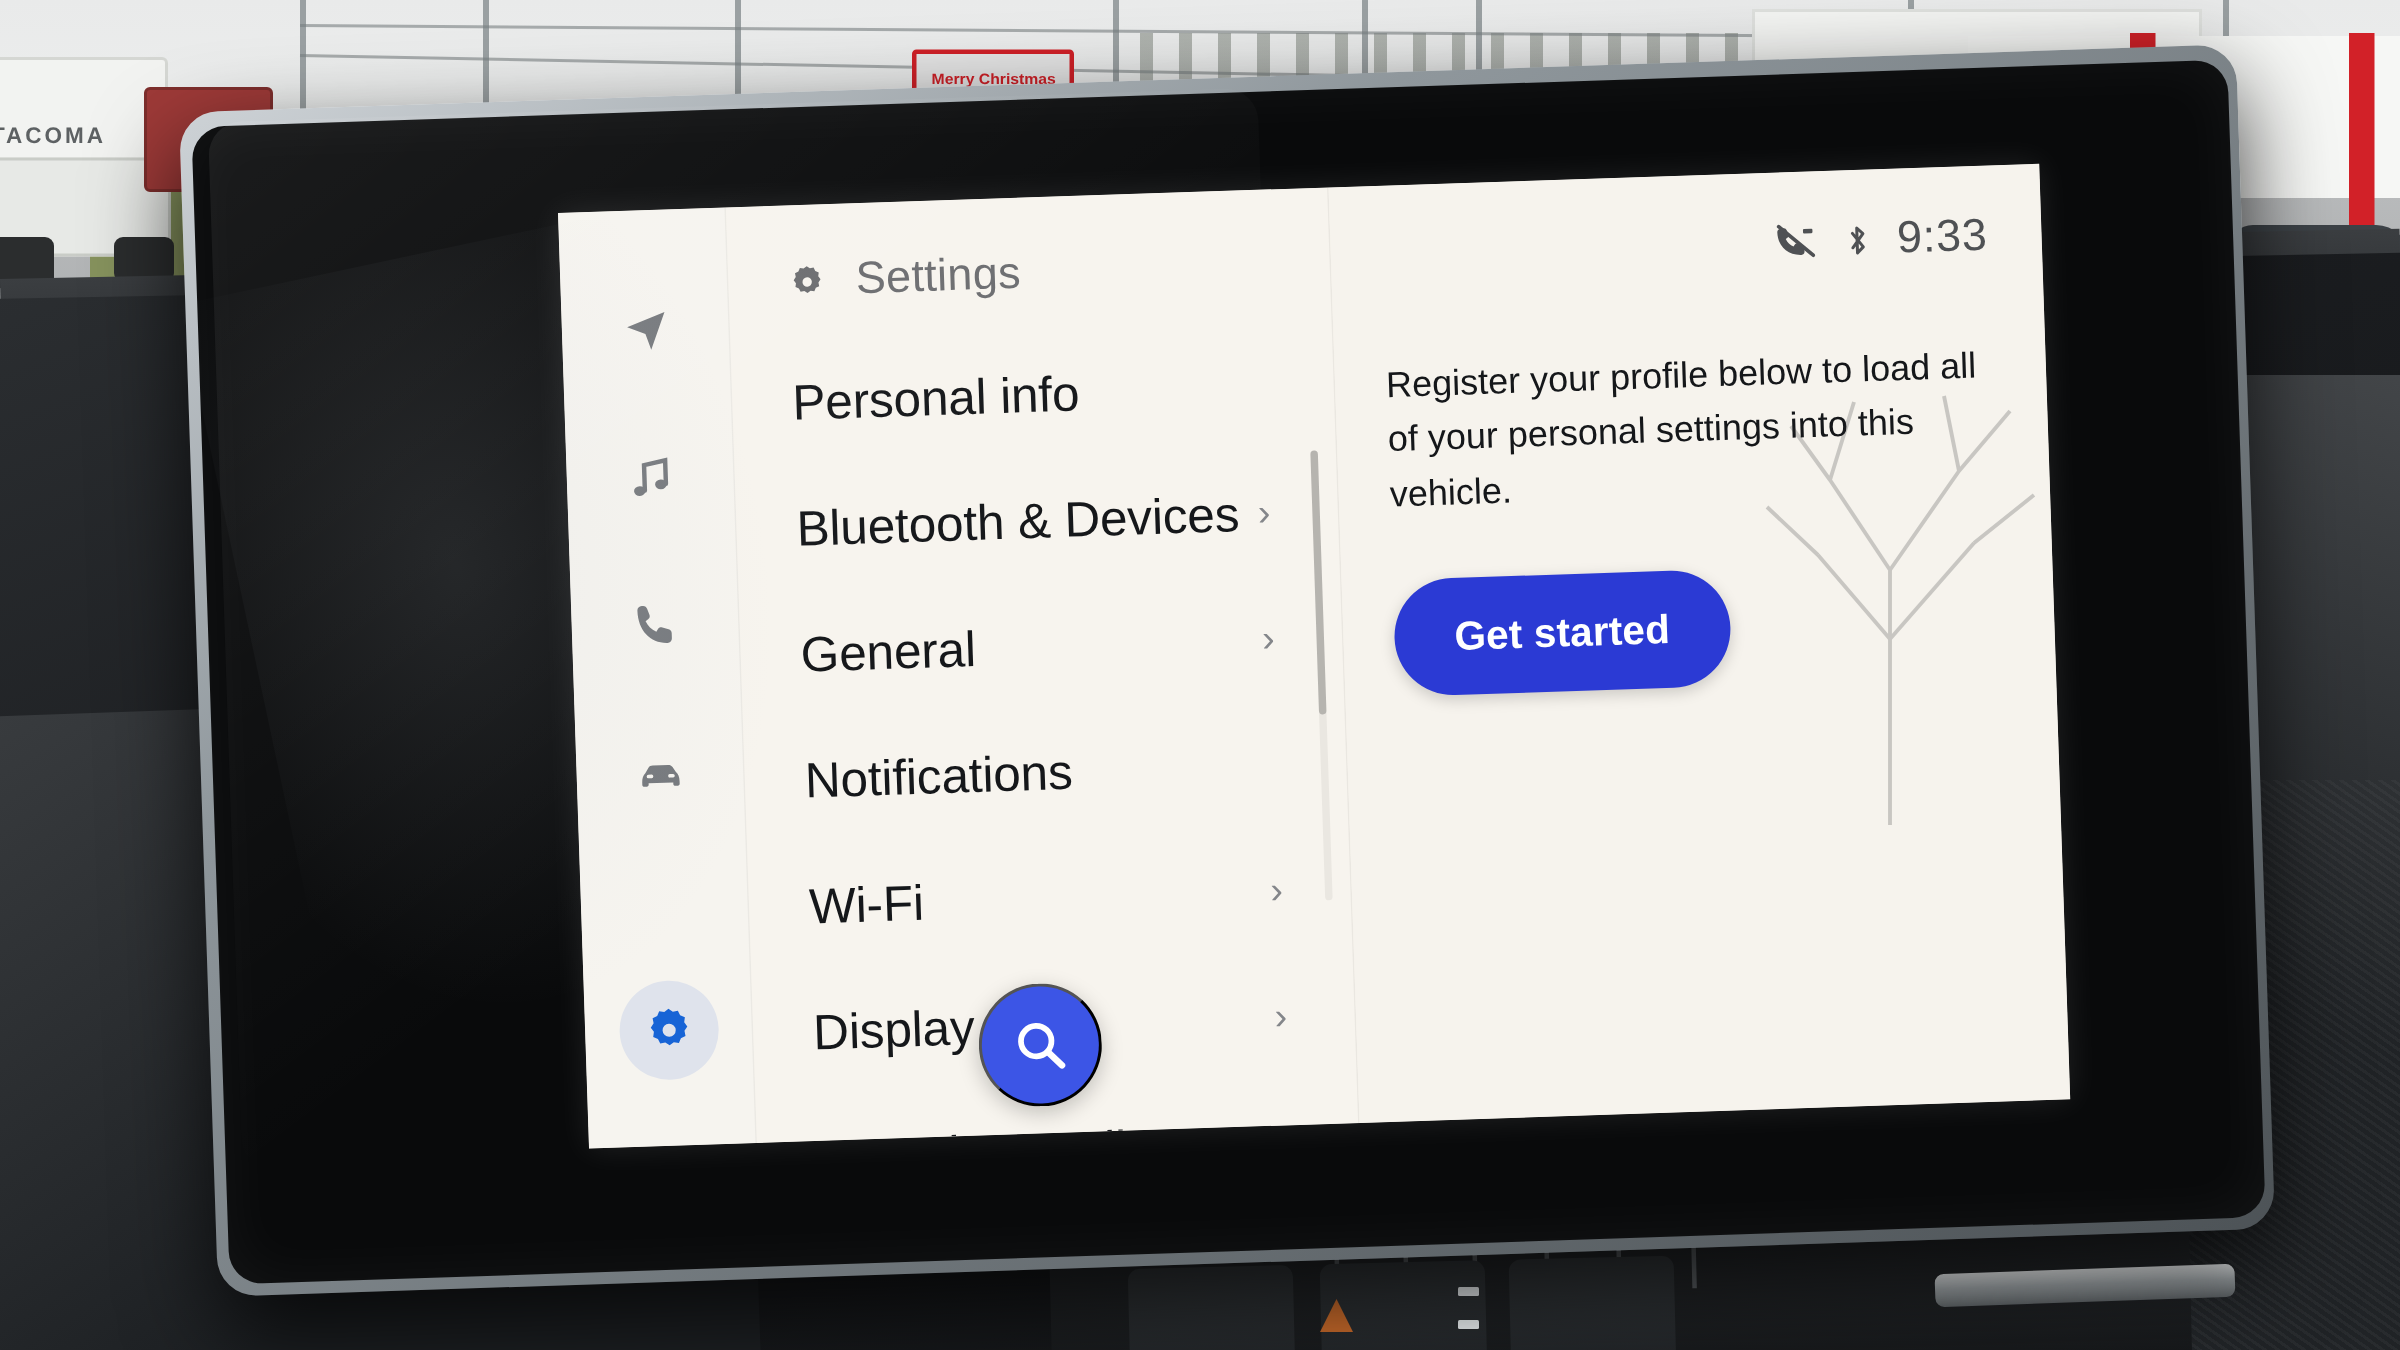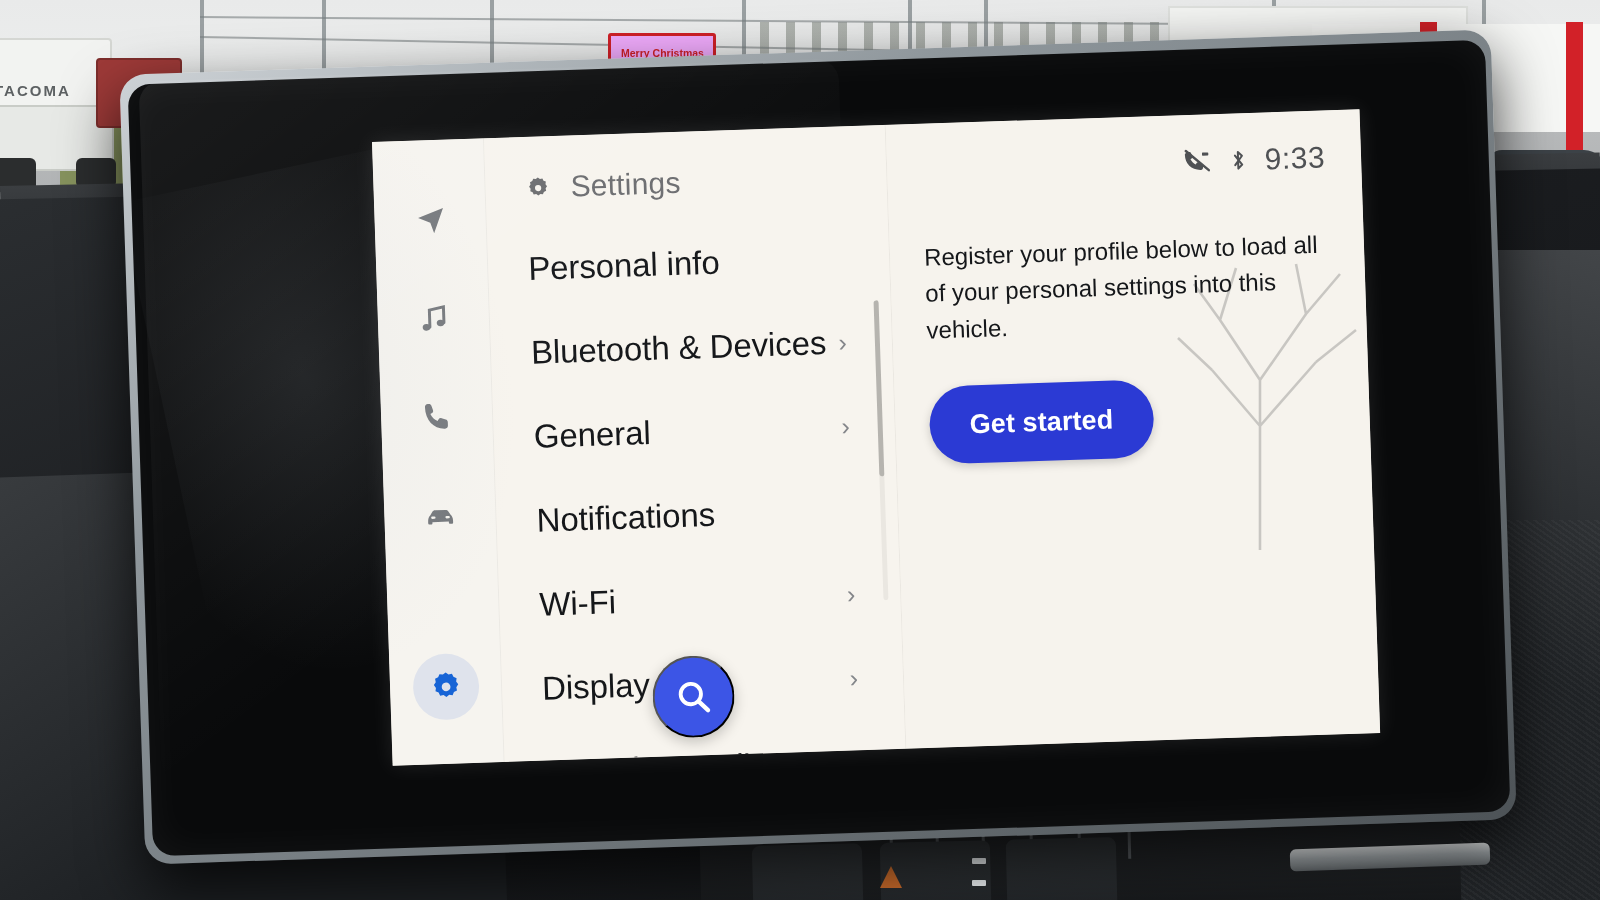--- a/index.html
+++ b/index.html
@@ -76,21 +76,21 @@
   }
   .bldg-col {
     position: absolute; width: 17px; background: #d22128;
   }
   .bldg-body {
     position: absolute; left: 1312px; top: 24px; width: 290px; height: 108px;
     background: #f6f7f5;
   }
   .sign-xmas {
     position: absolute; left: 608px; top: 33px; width: 108px; height: 40px;
-    background: #f0abfc; border: 3px solid #cf2027; border-radius: 3px;
+    background: #e5e5e5; border: 3px solid #cf2027; border-radius: 3px;
     display: flex; align-items: center; justify-content: center;
   }
   .sign-xmas span {
     font-size: 10px; color: #cf2027; font-weight: 700;
     transform: scaleX(1.05);
   }
   .sign-red-small {
     position: absolute; left: 1140px; top: 78px; width: 74px; height: 22px;
     background: #cf2027; border: 2px solid #fff;
   }

